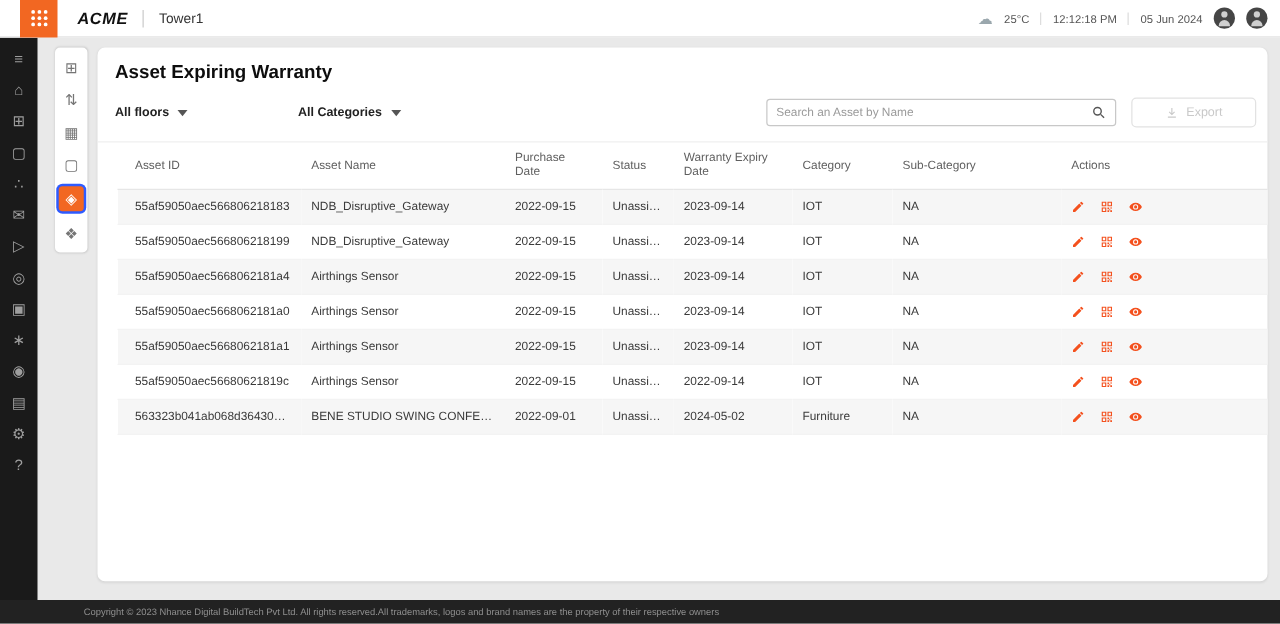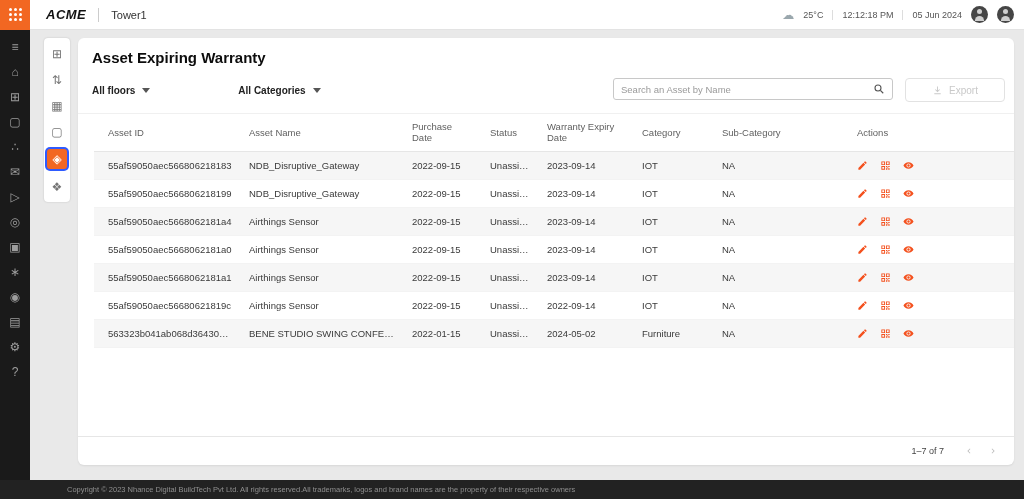--- a/index.html
+++ b/index.html
@@ -10,21 +10,21 @@
     position:relative;
     overflow:hidden;
     font-size:10px;
     color:#333;
   }
 
   
   .topbar {
     position:absolute; left:0; top:0; width:100%; height:30px;
     background:#fff; border-bottom:1px solid #e3e3e3;
-    display:flex; align-items:center; z-index:5;
+    display:flex; align-items:center; z-index:5;padding-left:16px;
   }
   .apps-btn {
     width:30px; height:30px; background:#f26722; flex:none;
     display:grid; place-items:center; cursor:pointer;
   }
   .dots { display:grid; grid-template-columns:repeat(3,3px); grid-auto-rows:3px; gap:2px; }
   .dots i { background:#fff; border-radius:50%; display:block; }
   .brand { font-weight:bold; font-style:italic; font-size:13px; letter-spacing:.5px; color:#111; margin-left:16px; }
   .vdiv { width:1px; height:14px; background:#ccc; margin:0 12px; }
   .loc { font-size:11px; color:#333; }
@@ -62,21 +62,21 @@
   }
 
   
   .card {
     position:absolute; left:48px; top:8px; right:10px; bottom:15px;
     background:#fff; border-radius:6px; box-shadow:0 1px 2px rgba(0,0,0,.08);
     display:flex; flex-direction:column; overflow:hidden;
   }
   .card-title { font-size:15px; font-weight:700; color:#0d0d0d; padding:11px 14px 7px; }
 
-  .filter-row { display:flex; padding:5px 9px 11px 14px; border-bottom:1px solid #f0f0f0; }
+  .filter-row { display:flex; align-items:center; padding:5px 9px 11px 14px; border-bottom:1px solid #f0f0f0; }
   .select { display:flex; align-items:center; gap:7px; font-size:10px; font-weight:600; color:#222; margin-right:88px; cursor:pointer; }
   .caret { width:0; height:0; border-left:4px solid transparent; border-right:4px solid transparent; border-top:5px solid #555; }
   .searchbox {
     margin-left:auto; width:280px; height:22px; background:#fff;
     border:1px solid #c8c8c8; border-radius:3px; display:flex; align-items:center; padding:0 7px;
   }
   .searchbox input { border:none; outline:none; flex:1; font-size:9.5px; color:#333; font-family:inherit; background:transparent; }
   .searchbox input::placeholder { color:#9a9a9a; }
   .searchbox svg { width:12px; height:12px; flex:none; cursor:pointer; }
   .export-btn {
@@ -376,21 +376,21 @@
           <svg viewBox="0 0 24 24" fill="#f4511e">
                       <path d="M12 5C7 5 2.7 8.1 1 12c1.7 3.9 6 7 11 7s9.3-3.1 11-7c-1.7-3.9-6-7-11-7zm0 11.5A4.5 4.5 0 1 1 12 7.5a4.5 4.5 0 0 1 0 9zm0-7.2a2.7 2.7 0 1 0 0 5.4 2.7 2.7 0 0 0 0-5.4z"></path>
                     </svg>
         </span>
       </div>
     </td>
   </tr>
             <tr class="data-row alt">
     <td>563323b041ab068d36430c61</td>
     <td>BENE STUDIO SWING CONFERENCE TABLE</td>
-    <td>2022-01-15</td>
+    <td>2022-09-01</td>
     <td>Unassigned</td>
     <td>2024-05-02</td>
     <td>Furniture</td>
     <td>NA</td>
     <td>
       <div class="actions">
         <span class="action-ic">
           <svg viewBox="0 0 24 24" fill="#f4511e">
                       <path d="M3 17.25V21h3.75L17.8 9.94l-3.75-3.75L3 17.25zM20.7 7.04a1 1 0 0 0 0-1.41l-2.34-2.34a1 1 0 0 0-1.41 0l-1.83 1.83 3.75 3.75 1.83-1.83z"></path>
                     </svg>
@@ -407,32 +407,19 @@
         </span>
       </div>
     </td>
   </tr>
           </tbody>
       </table>
     </div>
 
     <div class="table-spacer"></div>
 
-    <div class="pagination">
-      <span class="pg-range">1–7 of 7</span>
-      <span class="pg-btn">
-        <svg viewBox="0 0 24 24" fill="#bdbdbd">
-            <path d="M15.4 7.4 14 6l-6 6 6 6 1.4-1.4L10.8 12z"></path>
-          </svg>
-      </span>
-      <span class="pg-btn">
-        <svg viewBox="0 0 24 24" fill="#bdbdbd">
-            <path d="M8.6 16.6 10 18l6-6-6-6-1.4 1.4L13.2 12z"></path>
-          </svg>
-      </span>
-    </div>
   </main>
 </div>
 
 <footer class="footer">
   <span>Copyright © 2023 Nhance Digital BuildTech Pvt Ltd. All rights reserved.</span>
   <span>All trademarks, logos and brand names are the property of their respective owners</span>
 </footer>
 
 </body></html>

